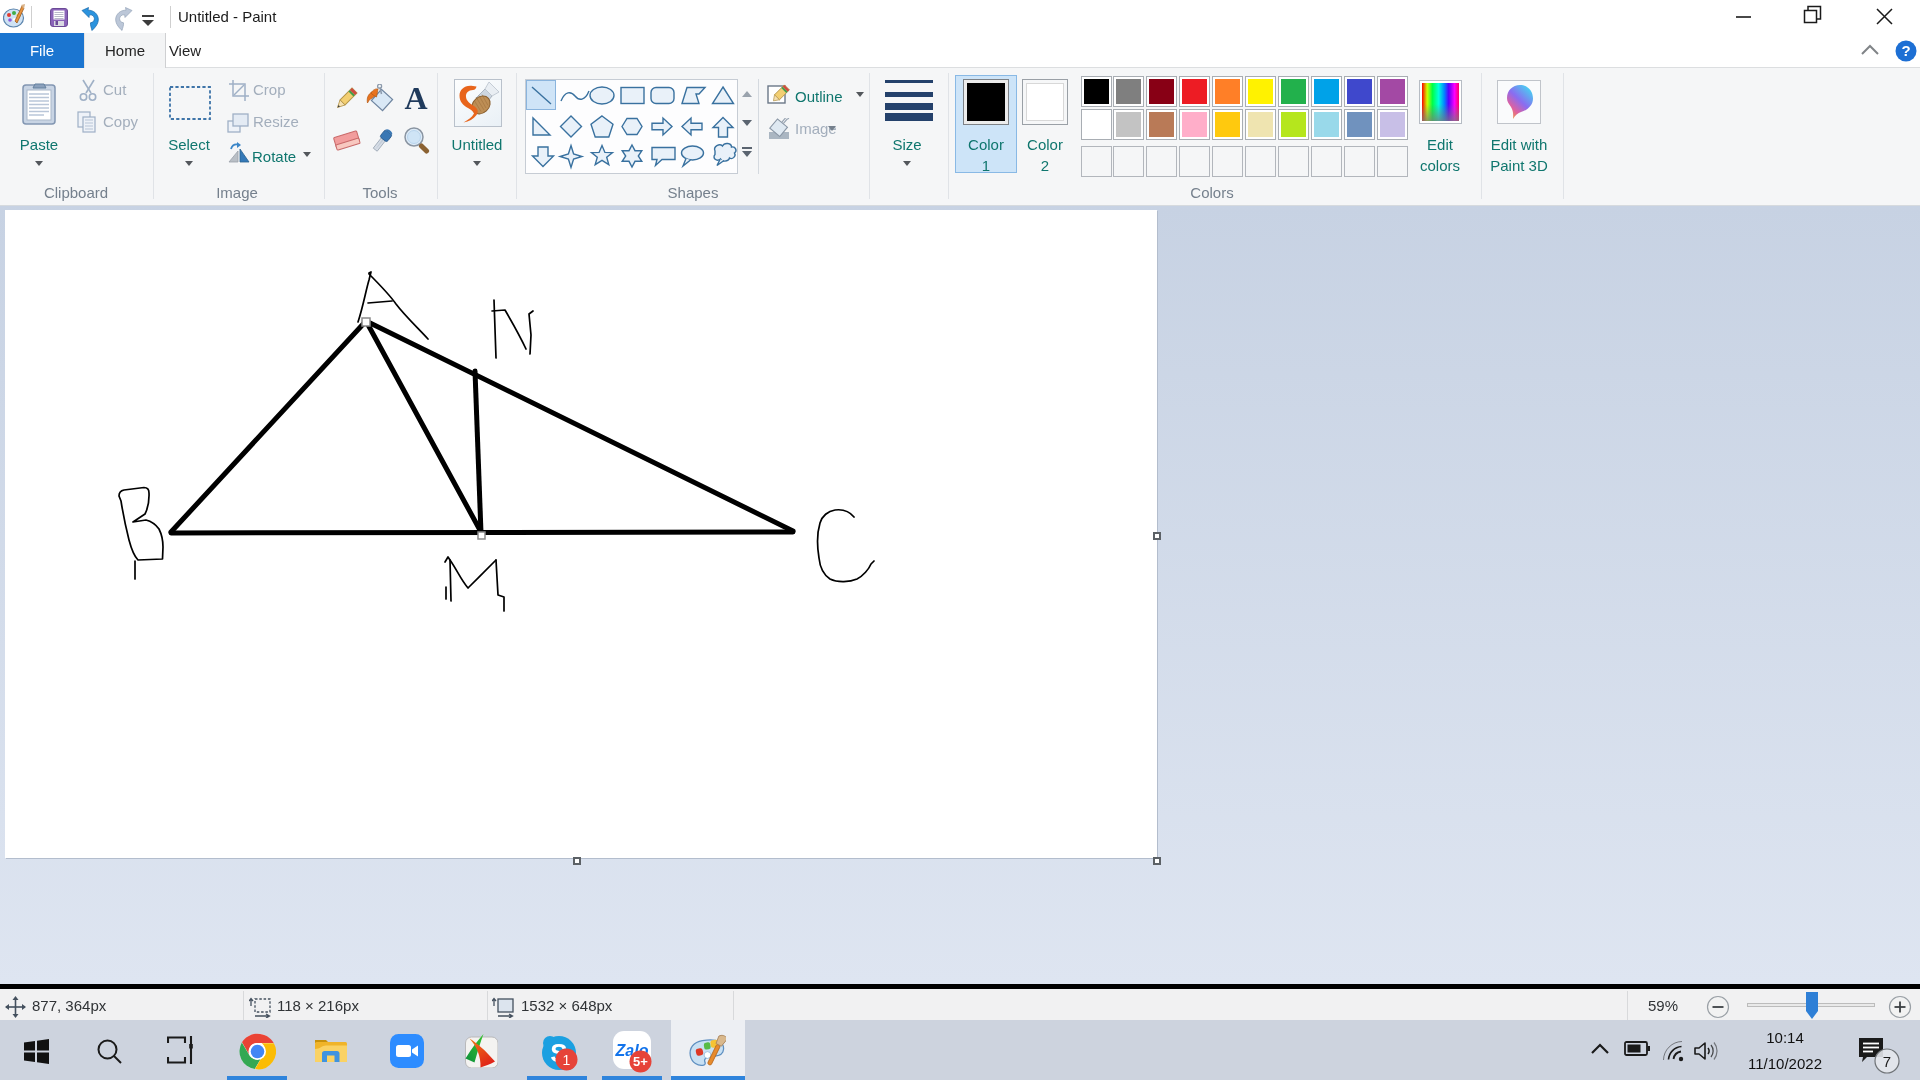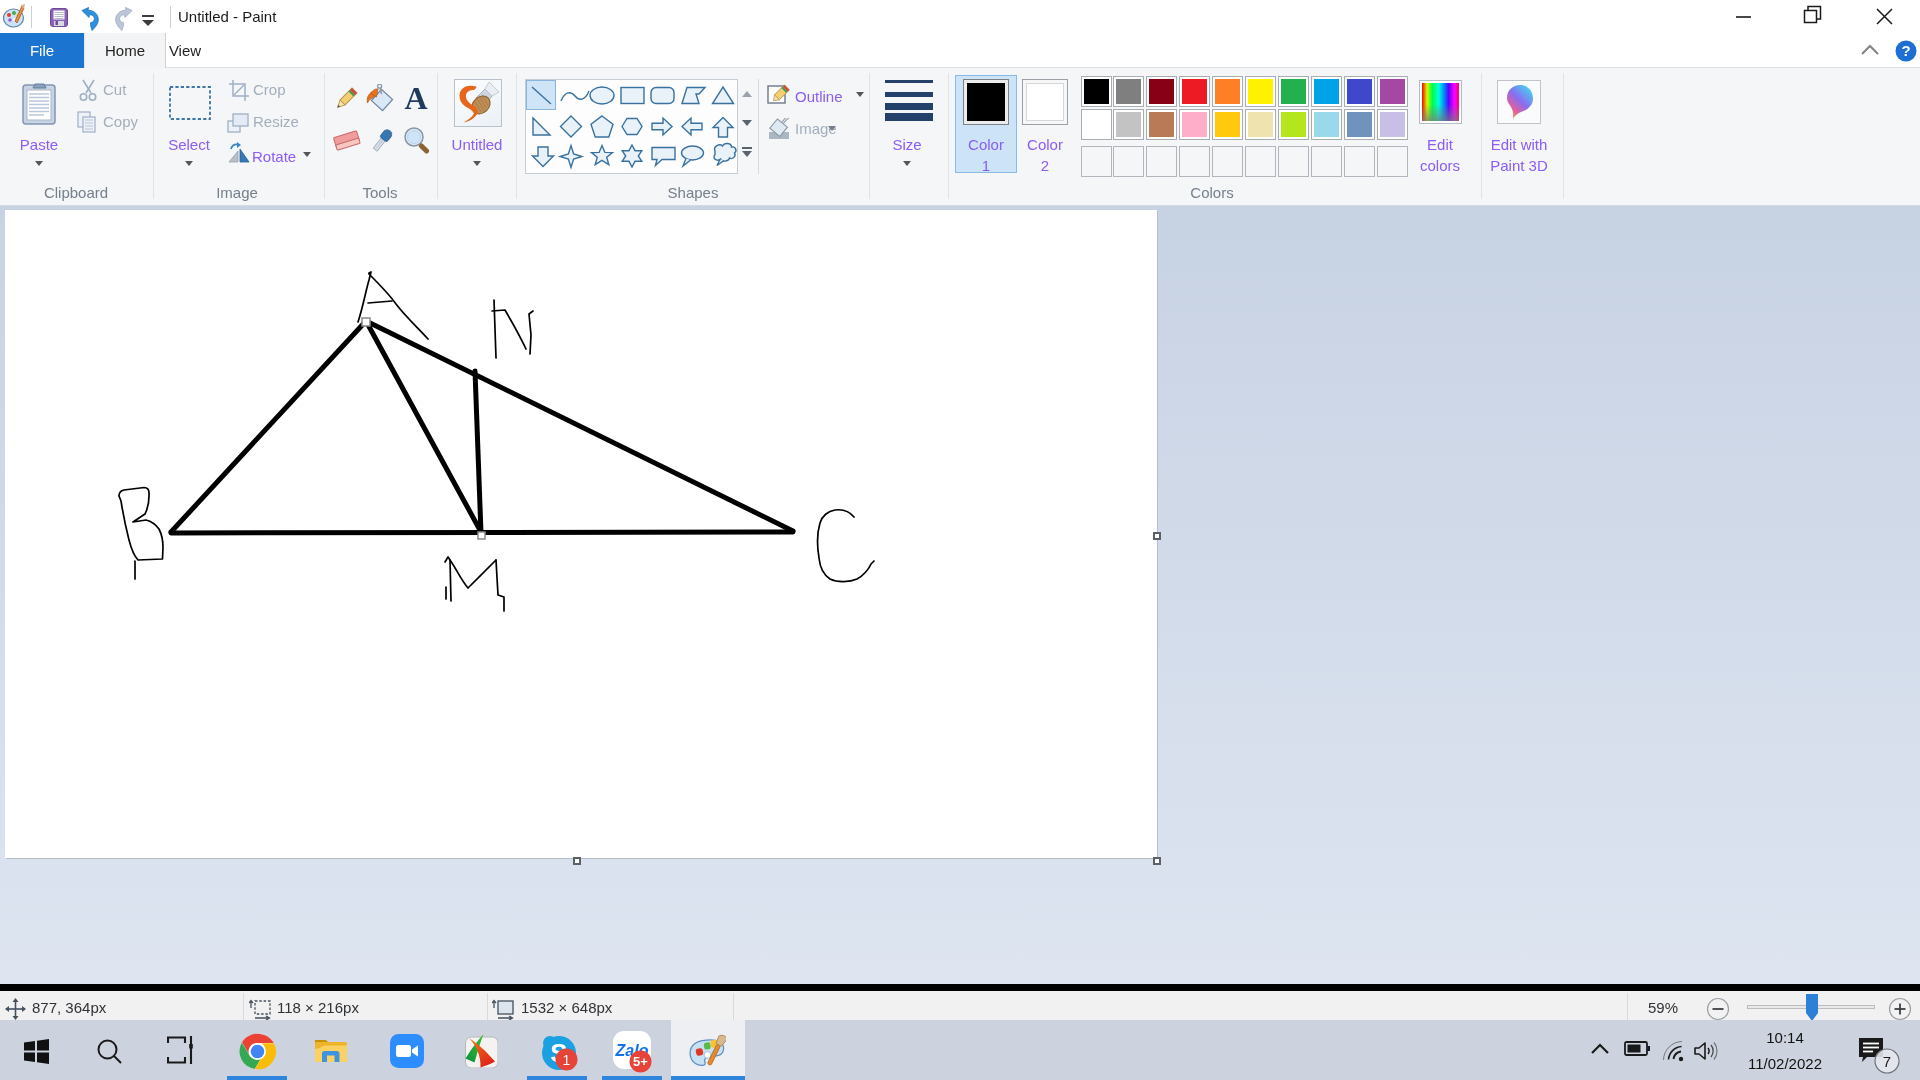--- a/index.html
+++ b/index.html
@@ -16,34 +16,34 @@
 #filetab{left:0;top:0;width:84px;height:35px;background:#1b75d0;color:#fff;
 font-size:15px;text-align:center;line-height:35px;}
 #hometab{left:84px;top:0;width:82px;height:35px;background:#f3f4f5;color:#242424;
 font-size:15px;text-align:center;line-height:35px;border-left:1px solid #e4e4e4;border-right:1px solid #cfd0d2;}
 #viewtab{left:148px;top:0;width:74px;height:35px;color:#242424;
 font-size:15px;text-align:center;line-height:35px;}
 
 #ribbon{left:0;top:68px;width:1920px;height:138px;background:#f5f6f7;border-bottom:1px solid #d6dade;}
 .rsep{top:5px;width:1px;height:126px;background:#e0e3e7;}
 .glabel{font-size:15px;color:#75808d;text-align:center;top:116px;height:18px;line-height:18px;}
-.btxt{font-size:15px;color:#8b5cf6;text-align:center;line-height:21px;}
+.btxt{font-size:15px;color:#0f766e;text-align:center;line-height:21px;}
 .gtxt{font-size:15px;color:#a3aebc;}
 .caret{width:0;height:0;border-left:4px solid transparent;border-right:4px solid transparent;border-top:5px solid #53575c;}
 .caretg{border-top-color:#75808d;}
 
 .pc{position:absolute;width:31px;height:31px;border:1px solid #a8adb3;background:#fff;padding:2px;}
 .pc>div{width:100%;height:100%;}
 .pce{position:absolute;width:31px;height:31px;border:1px solid #b2b6bc;}
 
 #canvasarea{left:0;top:206px;width:1920px;height:778px;background:linear-gradient(#c7d2e3,#dee5f1);}
 #paintcanvas{left:5px;top:4px;width:1152px;height:648px;background:#fff;box-shadow:1px 1px 0 #b3bdcd;}
 .handle{width:8px;height:8px;background:#fff;border:2px solid #5c6166;}
 
-#statusbar{left:0;top:984px;width:1920px;height:36px;background:#f1f1f2;border-top:7px solid #000000;}
+#statusbar{left:0;top:984px;width:1920px;height:36px;background:#f1f1f2;border-top:5px solid #000000;}
 .ssep{top:2px;width:1px;height:32px;background:#d8d9db;}
 .stxt{font-size:15px;color:#303336;top:0;height:36px;line-height:34px;}
 
 #taskbar{left:0;top:1020px;width:1920px;height:60px;background:#cdd3de;}
 .tbu{top:56px;height:4px;background:#2f84dc;}
 </style>
 </head>
 <body>
 <div id="stage">
 
@@ -602,21 +602,21 @@
     </g>
     <circle cx="19" cy="19" r="2.2" fill="#1a1a1a"></circle>
   </svg>
   <svg class="abs" style="left:1694px;top:20px" width="26" height="22" viewBox="0 0 26 22">
     <path d="M1,8 L5,8 L11,3 L11,19 L5,14 L1,14 Z" fill="none" stroke="#1a1a1a" stroke-width="1.6" stroke-linejoin="round"></path>
     <path d="M14,8 A5,5 0 0 1 14,14" fill="none" stroke="#1a1a1a" stroke-width="1.5"></path>
     <path d="M17,5 A9.5,9.5 0 0 1 17,17" fill="none" stroke="#1a1a1a" stroke-width="1.3" opacity="0.75"></path>
     <path d="M20,2.5 A13.5,13.5 0 0 1 20,19.5" fill="none" stroke="#1a1a1a" stroke-width="1.2" opacity="0.5"></path>
   </svg>
   <div class="abs" style="left:1730px;top:9px;width:110px;height:20px;font-size:15px;color:#111;text-align:center">10:14</div>
-  <div class="abs" style="left:1730px;top:35px;width:110px;height:20px;font-size:15px;color:#111;text-align:center">11/02/2022</div>
+  <div class="abs" style="left:1730px;top:35px;width:110px;height:20px;font-size:15px;color:#111;text-align:center">11/10/2022</div>
   <svg class="abs" style="left:1857px;top:17px" width="28" height="26" viewBox="0 0 28 26">
     <path d="M2,1 L26,1 L26,20 L10,20 L5,25 L6,20 L2,20 Z" fill="#1a1a1a"></path>
     <g stroke="#fff" stroke-width="1.8">
           <line x1="6" y1="6.5" x2="22" y2="6.5"></line>
           <line x1="6" y1="10.5" x2="22" y2="10.5"></line>
           <line x1="6" y1="14.5" x2="16" y2="14.5"></line>
         </g>
   </svg>
   <svg class="abs" style="left:1874px;top:28px" width="26" height="26">
         <circle cx="13" cy="13" r="12" fill="#e4e7ec" fill-opacity="0.9" stroke="#6f7377" stroke-width="1.2"></circle>

